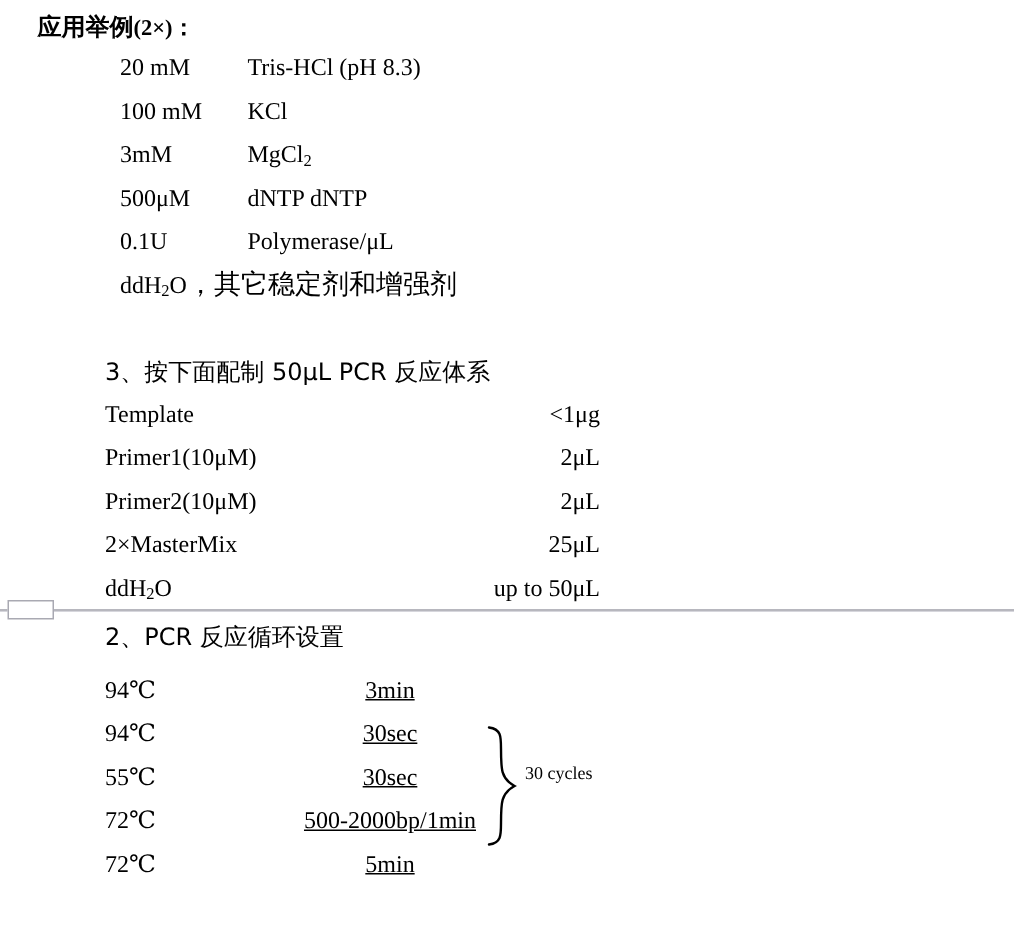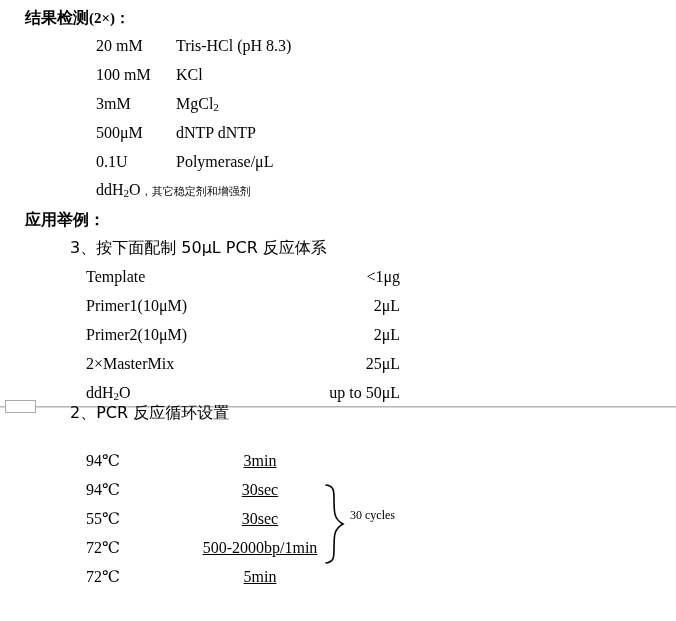--- a/index.html
+++ b/index.html
@@ -41,43 +41,43 @@
   
   .row {
     position: absolute;
     white-space: nowrap;
     font-size: 16px;
     line-height: 18px;
   }
 
   .row .lbl {
     position: absolute;
-    left: 16px;
+    left: 0;
     top: 0;
     white-space: nowrap;
   }
   .row .val {
     position: absolute;
     top: 0;
     white-space: nowrap;
   }
 
   .cn {
     font-family: "DejaVu Sans", "Liberation Sans", sans-serif;
-    font-size: 11px;
+    font-size: 18px;
   }
 
   sub {
     font-size: 11px;
     vertical-align: -0.22em;
   }
 
   
   .comp-row { left: 80px; font-size: 16px; }
-  .comp-row .val { left: 96px; }
+  .comp-row .val { left: 85px; }
 
   
   .mix-row { left: 70px; font-size: 16px; }
   .mix-row .val { left: 210px; width: 120px; text-align: right; font-family: Liberation Serif, serif; }
 
   .cyc-row { left: 70px; font-size: 16px; }
   .cyc-row .val { left: 105px; width: 170px; text-align: center; text-decoration: underline; }
 
   .numbered {
     position: absolute;
@@ -130,21 +130,21 @@
     font-size: 12px;
     white-space: nowrap;
   }
 </style>
 </head>
 <body>
 
 <div class="page">
 
   <div class="section-heading" style="top:8px;">
-    <span>结果检测</span><span class="suffix">(2×)：</span>
+    <span>应用举例</span><span class="suffix">(2×)：</span>
   </div>
 
   <div class="row comp-row" style="top:37px;">
     <span class="lbl">20 mM</span>
     <span class="val">Tris-HCl (pH 8.3)</span>
   </div>
   <div class="row comp-row" style="top:66px;">
     <span class="lbl">100 mM</span>
     <span class="val">KCl</span>
   </div>
@@ -158,21 +158,20 @@
   </div>
   <div class="row comp-row" style="top:153px;">
     <span class="lbl">0.1U</span>
     <span class="val">Polymerase/μL</span>
   </div>
 
   <div class="row" style="left:80px; top:181px;">
     <span class="lbl">ddH<sub>2</sub>O<span class="cn">，其它稳定剂和增强剂</span></span>
   </div>
 
-  <div class="section-heading" style="top:210px;">应用举例：</div>
 
   <div class="numbered cn" style="top:238px;">3、按下面配制 50μL PCR 反应体系</div>
 
   <div class="row mix-row" style="top:268px;">
     <span class="lbl">Template</span>
     <span class="val">&lt;1μg</span>
   </div>
   <div class="row mix-row" style="top:297px;">
     <span class="lbl">Primer1(10μM)</span>
     <span class="val">2μL</span>
@@ -188,21 +187,21 @@
   <div class="row mix-row" style="top:384px;">
     <span class="lbl">ddH<sub>2</sub>O</span>
     <span class="val">up to 50μL</span>
   </div>
 
   <div class="section-break">
     <div class="rule"></div>
     <div class="tab-box"></div>
   </div>
 
-  <div class="numbered cn" style="top:403px;text-align:right;">2、PCR 反应循环设置</div>
+  <div class="numbered cn" style="top:415px;text-align:right;">2、PCR 反应循环设置</div>
 
   <div class="row cyc-row" style="top:452px;">
     <span class="lbl">94℃</span>
     <span class="val">3min</span>
   </div>
   <div class="row cyc-row" style="top:481px;">
     <span class="lbl">94℃</span>
     <span class="val">30sec</span>
   </div>
   <div class="row cyc-row" style="top:510px;">

